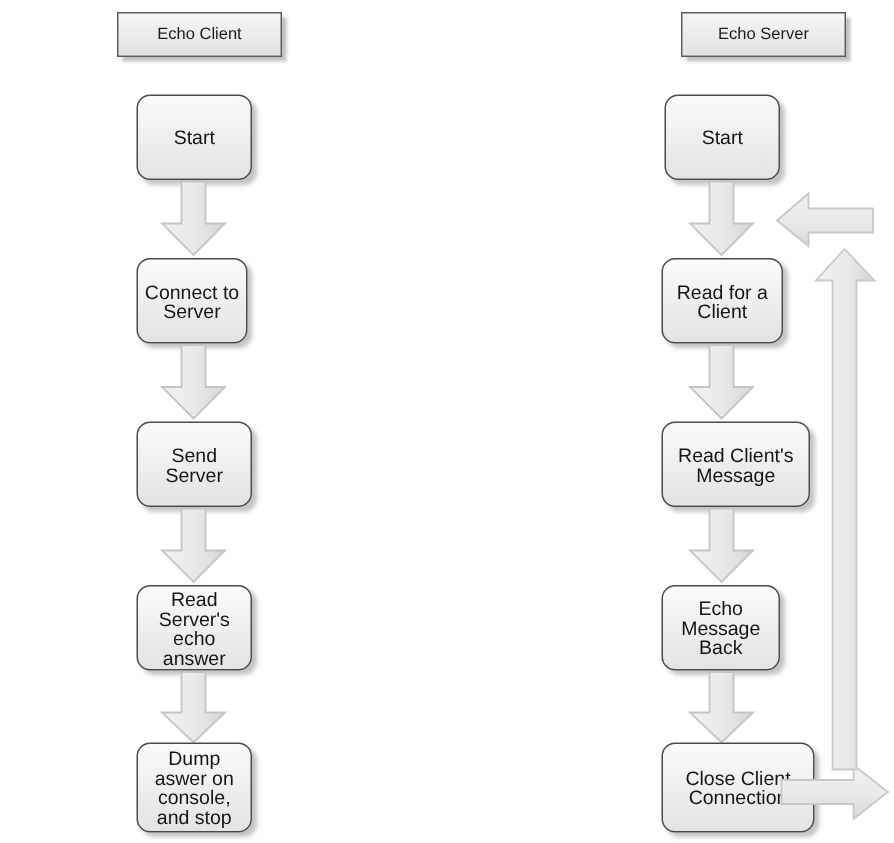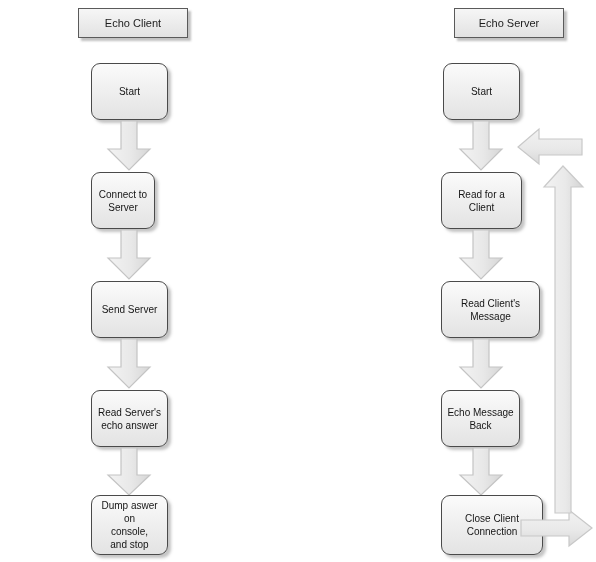--- a/index.html
+++ b/index.html
@@ -43,21 +43,21 @@
     position: absolute;
     box-sizing: border-box;
     border: 1px solid #4a4a4a;
     border-radius: 9px;
     background: linear-gradient(180deg, #fbfbfb 0%, #f1f1f1 40%, #e3e3e3 100%);
     box-shadow: 3px 3px 3px rgba(125,125,125,0.45);
     display: flex;
     align-items: center;
     justify-content: center;
     text-align: center;
-    font-size: 10px;
+    font-size: 13px;
     line-height: 13px;
     color: #151515;
     padding: 2px 4px;
   }
   .node .label { white-space: pre-line; }
 
   
   .arrow {
     position: absolute;
   }
@@ -82,21 +82,21 @@
         <linearGradient id="agDown1" x1="0" y1="0" x2="1" y2="0">
           <stop offset="0%" stop-color="#f3f3f3"></stop>
             <stop offset="55%" stop-color="#e8e8e8"></stop>
             <stop offset="100%" stop-color="#d6d6d6"></stop>
         </linearGradient>
       </defs>
       <path d="M14,0 L30,0 L30,28 L43,28 L22,49 L1,28 L14,28 Z" fill="url(#agDown1)" stroke="#c4c4c4" stroke-width="1.2"></path>
     </svg>
   </div>
 
-  <div class="node" style="left:91px; top:172px; width:64px; height:57px;">
+  <div class="node" style="left:91px; top:172px; width:74px; height:57px;">
     <span class="label">Connect to
 Server</span>
   </div>
 
   <div class="arrow" style="left:107px; top:230px;">
     <svg width="44" height="50" viewBox="0 0 44 50">
       <path d="M14,0 L30,0 L30,28 L43,28 L22,49 L1,28 L14,28 Z" fill="url(#agDown1)" stroke="#c4c4c4" stroke-width="1.2"></path>
     </svg>
   </div>
 

